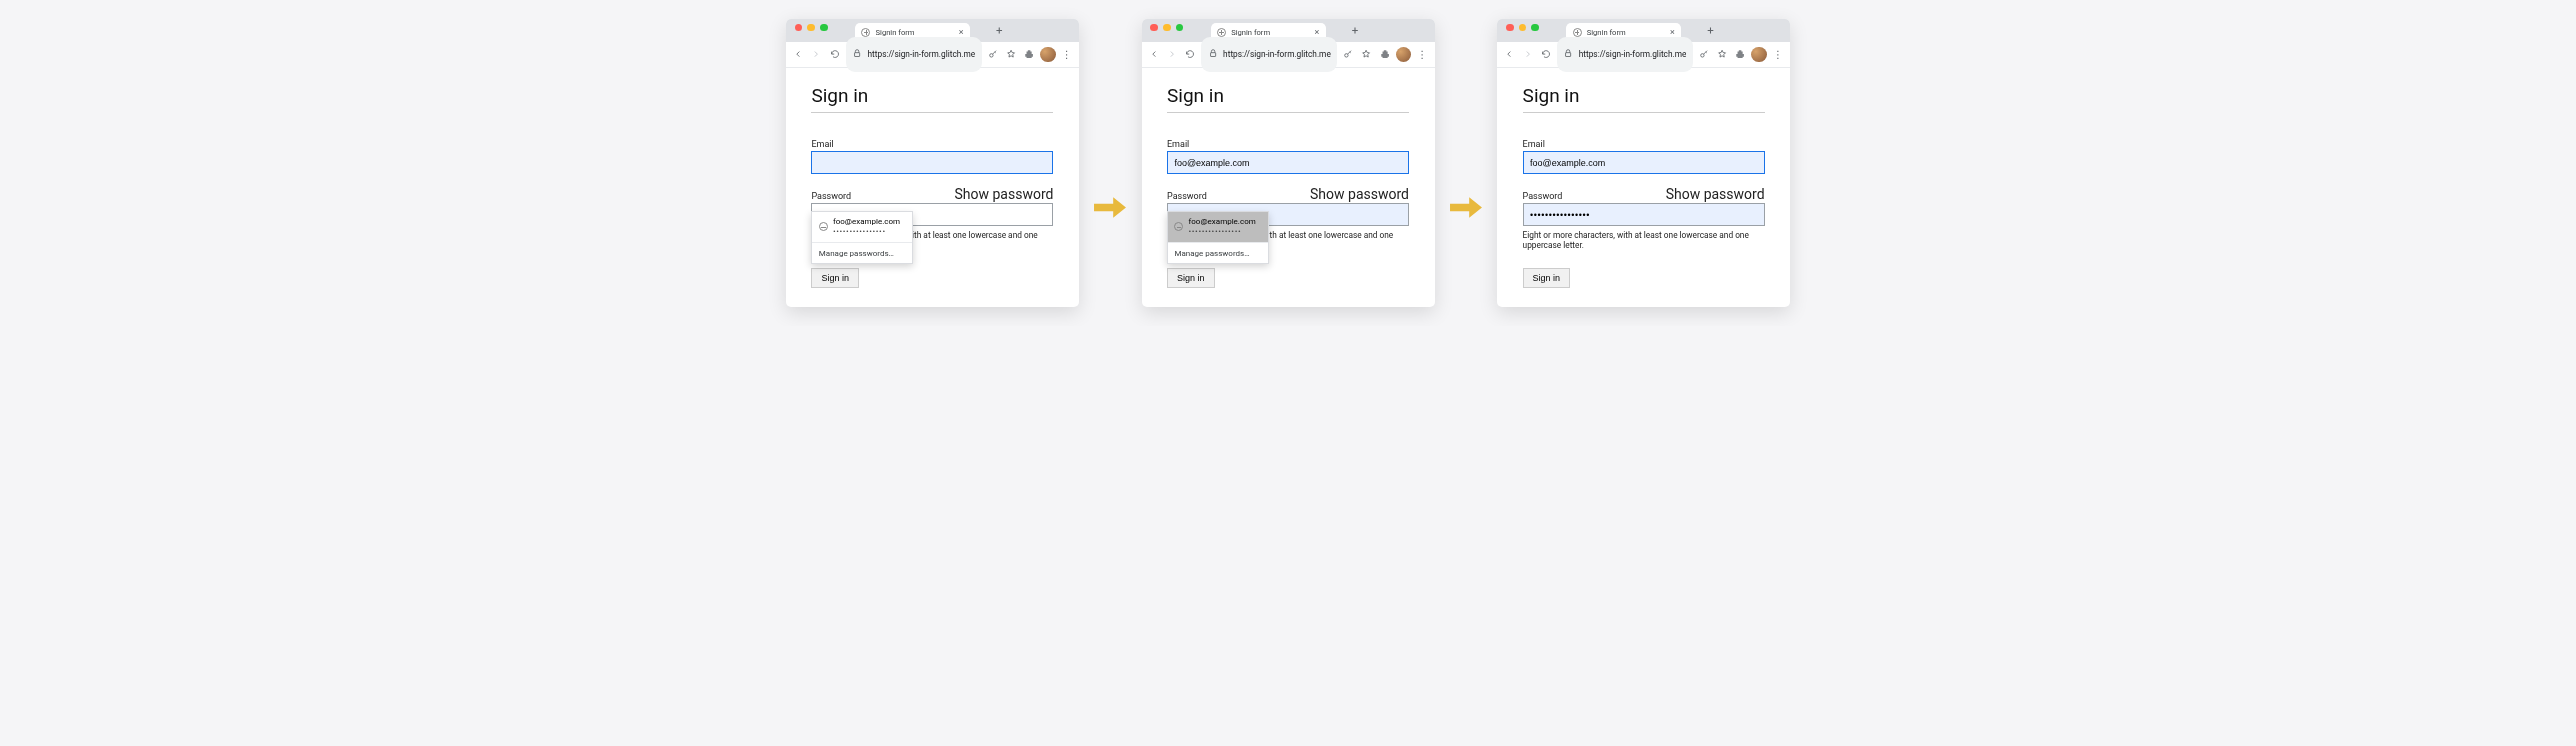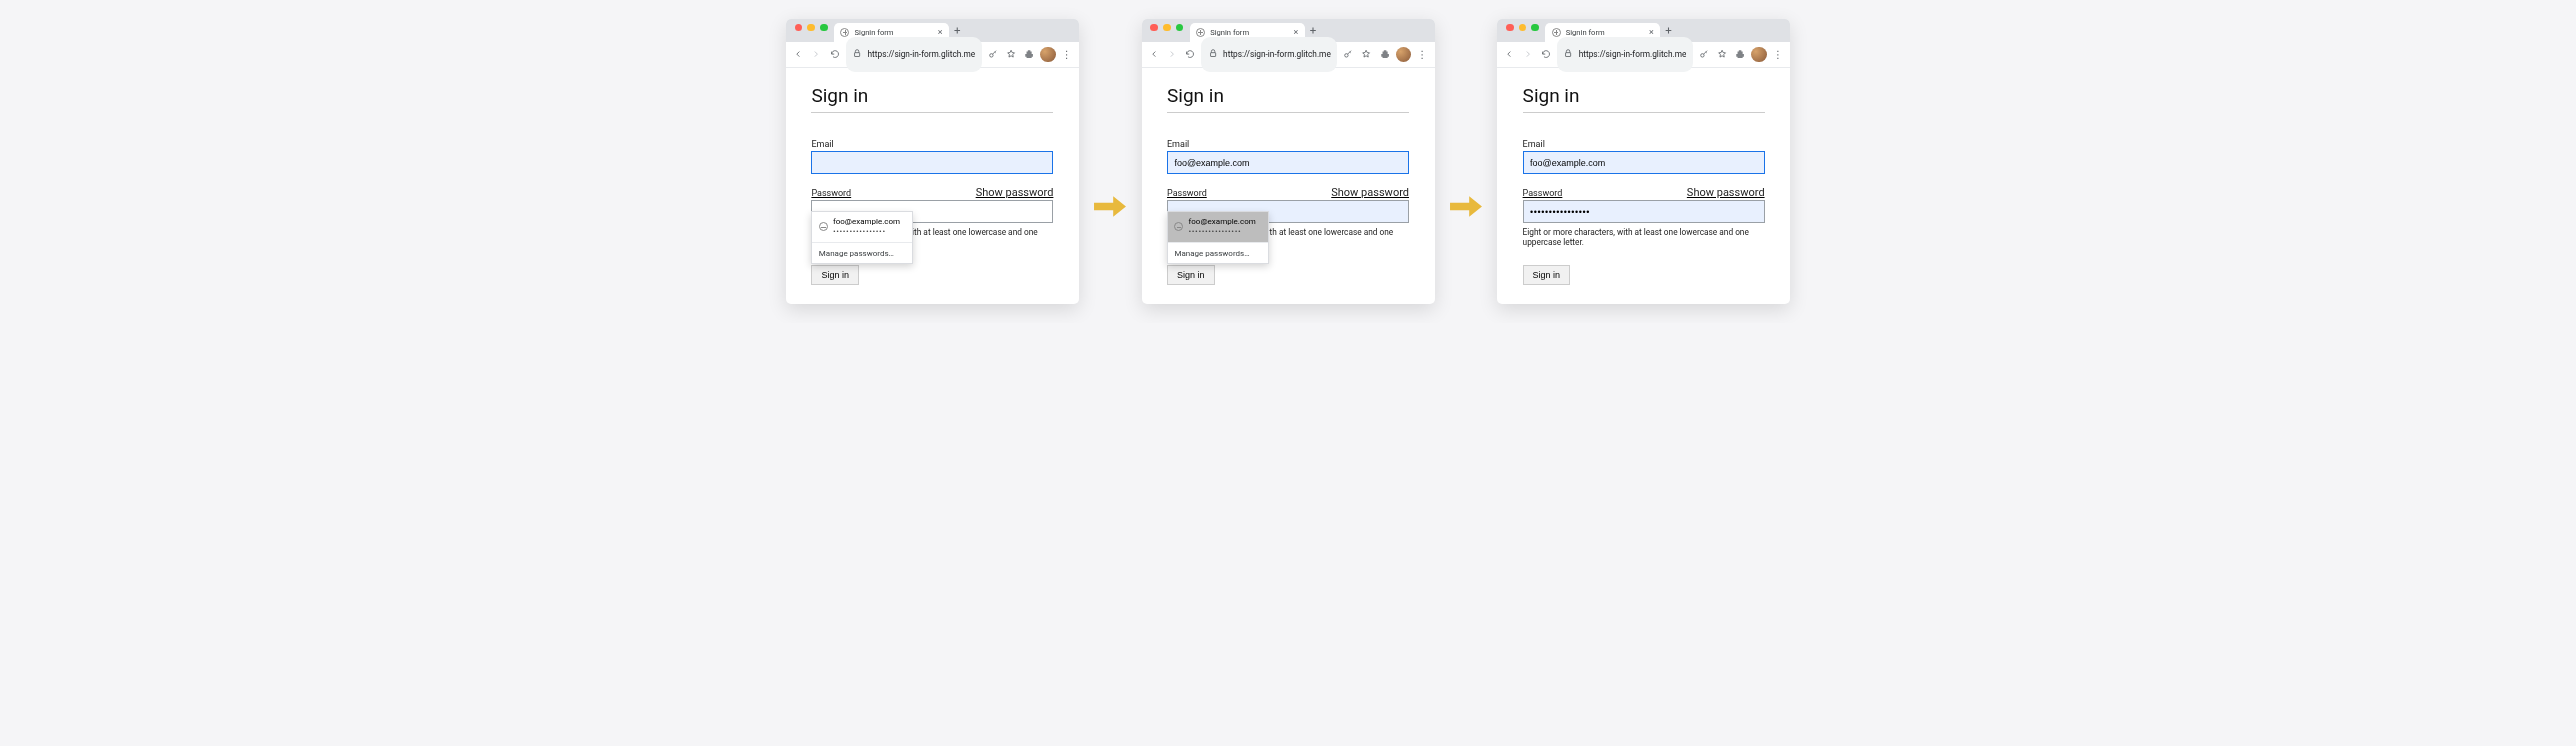--- a/index.html
+++ b/index.html
@@ -30,20 +30,21 @@
     overflow: visible;
     flex-shrink: 0;
   }
   .titlebar {
     height: 23px;
     background: #dfe1e5;
     border-radius: 5.1px 5.1px 0 0;
     display: flex;
     align-items: flex-end;
     padding: 0 5.1px;
+    gap: 21px;
   }
   .traffic {
     display: flex;
     gap: 5.1px;
     padding: 0 3.8px 6.4px 3.8px;
     align-self: center;
   }
   .traffic span {
     width: 7.6px; height: 7.6px; border-radius: 50%;
     display: inline-block;
@@ -123,37 +124,37 @@
     font-size: 19px;
     font-weight: 400;
     margin: 5.1px 0 5.1px 0;
     color:#111;
   }
   .rule { border:0; border-top:0.6px solid #ccc; margin:0 0 25.5px 0; }
   .field-label {
     font-size:9px; color:#222; margin-bottom:2.5px; display:block;
   }
   .row {
-    display:flex; justify-content:space-between; align-items:baseline;text-decoration:underline;
+    display:flex; justify-content:space-between; align-items:baseline;
   }
   .text-input {
     width:100%;
     height:23px;
     border:0.6px solid #9aa0a6;
     padding:0 6.4px;
     font-size:9px;
     background:#fff;
     outline:none;
   }
   .text-input.focused { border:1.3px solid #1a73e8; background:#e8f0fe; }
   .text-input.filled { background:#e8f0fe; border:0.6px solid #9aa0a6; }
   .text-input.filled.focused { border:1.3px solid #1a73e8; }
   .pw-group { margin-top:11.5px; position:relative; }
   .show-pw {
-    font-size:11px; color:#222; cursor:pointer;
+    font-size:14px; color:#222; cursor:pointer;
   }
   .pw-input {
     width:100%; height:23px; border:0.6px solid #9aa0a6;
     padding:0 6.4px; font-size:9px; background:#fff;
     letter-spacing:0.6px;
   }
   .pw-input.filled { background:#e8f0fe; }
   .hint { font-size:8.3px; color:#222; margin-top:3.8px; }
   .submit {
     margin-top:18px;

